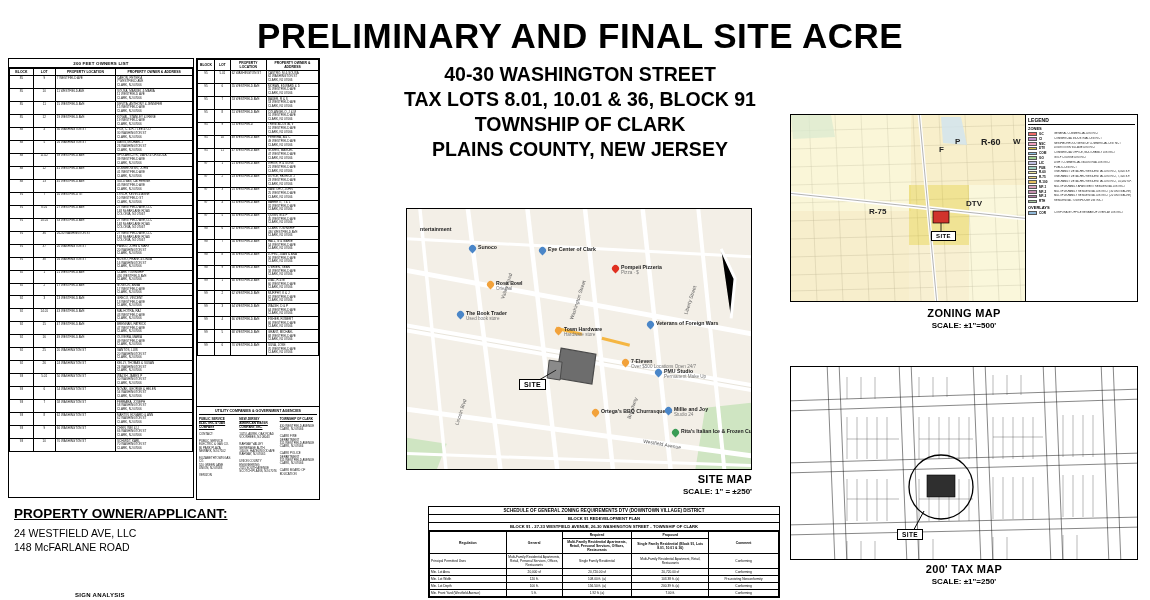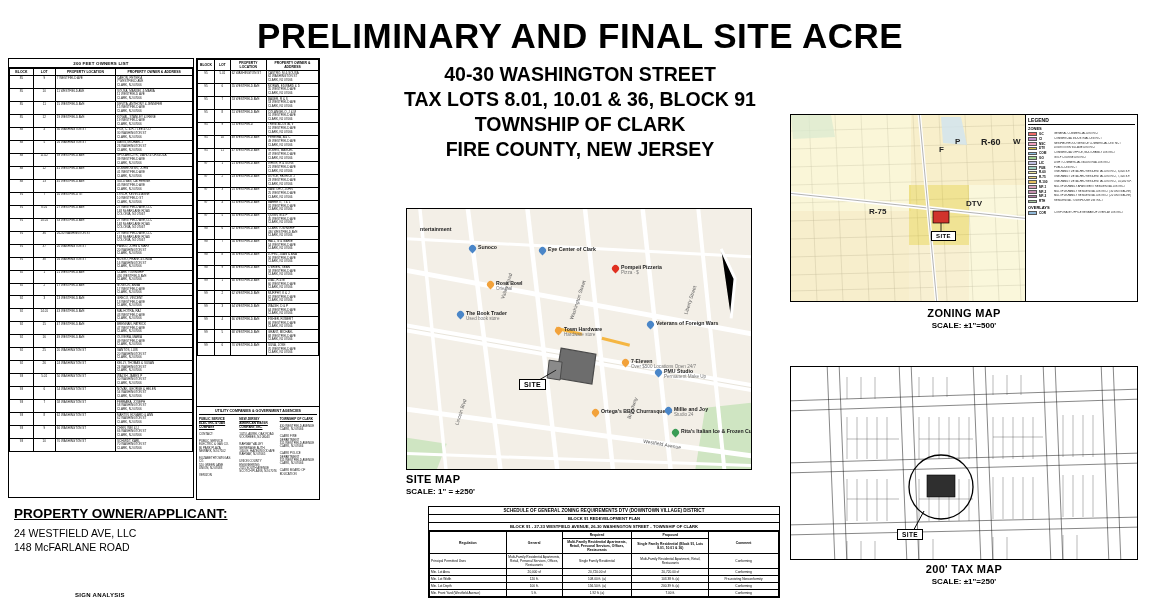--- a/index.html
+++ b/index.html
@@ -191,21 +191,21 @@
     border: 1px solid #000;
     font-size: 7px;
     font-weight: bold;
     padding: 1px 4px;
     letter-spacing: 0.4px;
   }
   .sitemap-cap {
     position: absolute;
     left: 406px; top: 473px;
     width: 346px;
-    text-align: left;
+    text-align: right;
   }
   .sitemap-cap .t1 { font-size: 11px; font-weight: bold; letter-spacing: 0.3px; }
   .sitemap-cap .t2 { font-size: 8px; font-weight: bold; margin-top: 2px; }
 
   
   .zoning-frame {
     position: absolute;
     left: 790px; top: 114px;
     width: 348px; height: 188px;
     border: 1px solid #000;
@@ -290,21 +290,21 @@
 </head>
 <body>
 
 <div id="sheet">
 
   <div class="main-title">PRELIMINARY AND FINAL SITE ACRE</div>
   <div class="subtitle-block">
     <div>40-30 WASHINGTON STREET</div>
     <div>TAX LOTS 8.01, 10.01 &amp; 36, BLOCK 91</div>
     <div>TOWNSHIP OF CLARK</div>
-    <div>FIRE COUNTY, NEW JERSEY</div>
+    <div>PLAINS COUNTY, NEW JERSEY</div>
   </div>
 
   <div class="owners-wrap">
     <div class="owners-title">200 FEET OWNERS LIST</div>
     <table class="mini">
       <thead>
         <tr>
           <th style="width:13%">BLOCK</th>
           <th style="width:12%">LOT</th>
           <th style="width:33%">PROPERTY LOCATION</th>

